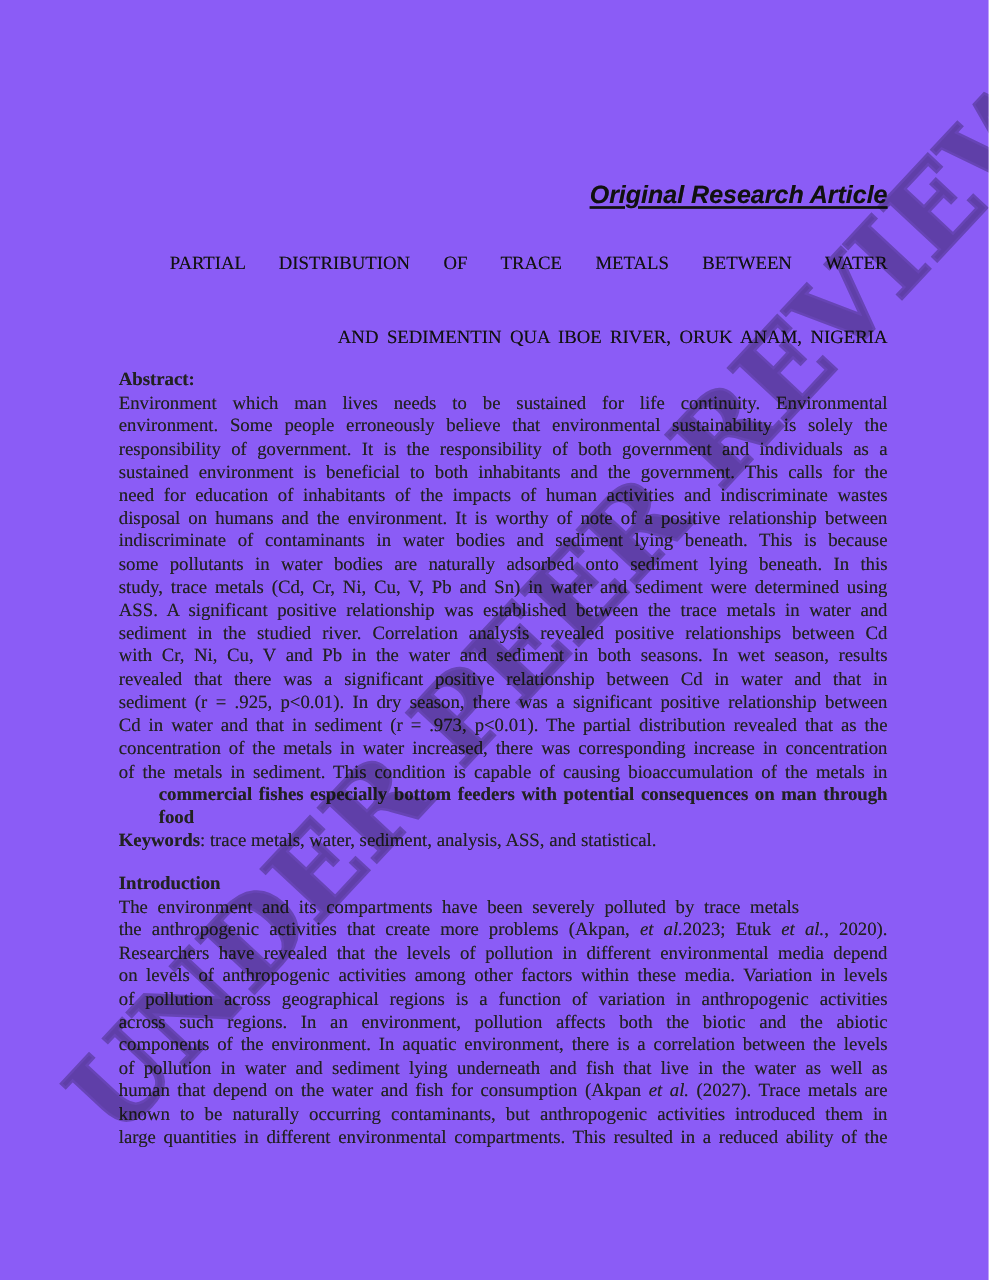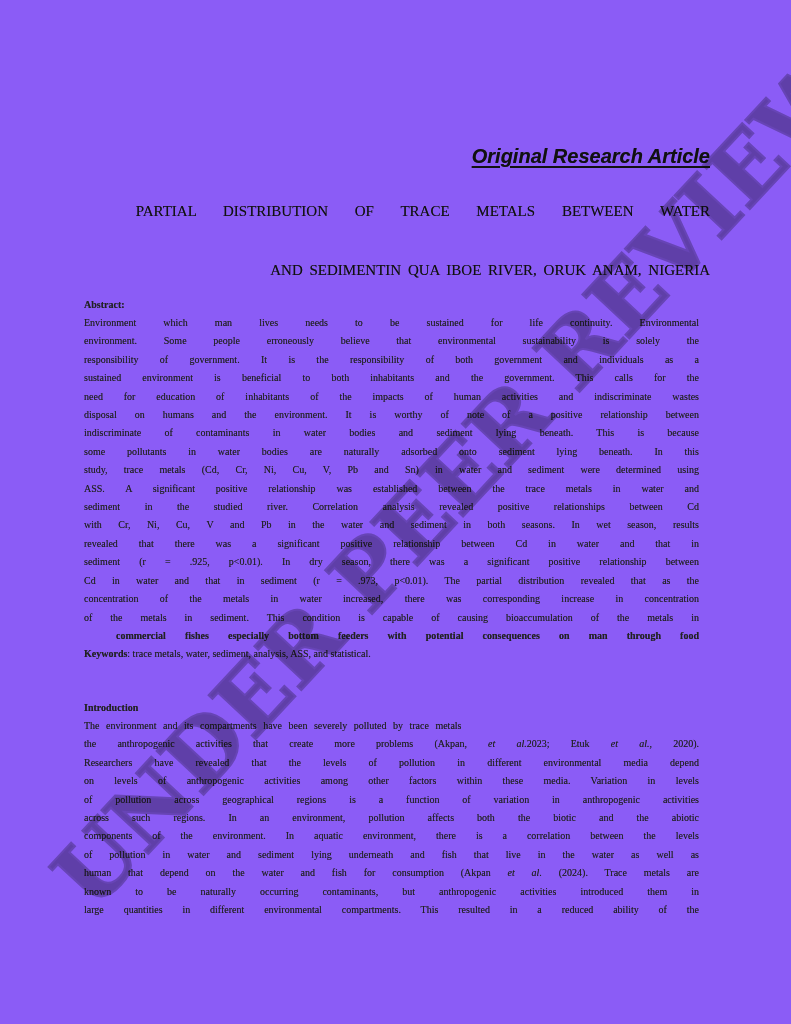--- a/index.html
+++ b/index.html
@@ -30,21 +30,21 @@
   }
   .header span { text-decoration:underline; text-decoration-thickness:2px; text-underline-offset:3px; }
   
   .title {
     position:absolute; left:95px; top:200px; width:615px;
     font-weight:normal; font-size:15px; line-height:23px; color:#111;text-align:right;
   }
   .title-l1 { white-space:nowrap; word-spacing:23px; }
   .title-l2 { margin-left:132px; white-space:nowrap; word-spacing:3px;margin-top:36px; }
   
-  .section { position:absolute; left:84px; width:615px; font-size:10px; line-height:18.4px; }
+  .section { position:absolute; left:95px; width:615px; font-size:15px; line-height:18.4px; }
   .abstract { top:295px; }
   .introduction { top:698px; }
   .sec-heading { font-weight:bold; line-height:19px; }
   .jline { text-align:justify; text-align-last:justify; }
   .lline { text-align:left; }
   .indent { padding-left:32px;font-weight:bold; }
   .first-line { word-spacing:4px; white-space:nowrap; }
   .it { font-style:italic; }
   b { font-weight:bold; }
   .ink { text-shadow:0 0 0.5px rgba(34,34,34,0.6); }
@@ -87,20 +87,20 @@
   <div class="section introduction">
     <div class="sec-heading">Introduction</div>
     <div class="lline first-line">The environment and its compartments have been severely polluted by trace metals</div>
     <div class="jline"><span>the anthropogenic activities that create more problems (Akpan, </span><span class="it">et al.</span><span>2023; Etuk </span><span class="it">et al.</span><span>, 2020).</span></div>
     <div class="jline">Researchers have revealed that the levels of pollution in different environmental media depend</div>
     <div class="jline">on levels of anthropogenic activities among other factors within these media. Variation in levels</div>
     <div class="jline">of pollution across geographical regions is a function of variation in anthropogenic activities</div>
     <div class="jline">across such regions. In an environment, pollution affects both the biotic and the abiotic</div>
     <div class="jline">components of the environment. In aquatic environment, there is a correlation between the levels</div>
     <div class="jline">of pollution in water and sediment lying underneath and fish that live in the water as well as</div>
-    <div class="jline"><span>human that depend on the water and fish for consumption (Akpan </span><span class="it">et al.</span><span> (2024). Trace metals are</span></div>
+    <div class="jline"><span>human that depend on the water and fish for consumption (Akpan </span><span class="it">et al.</span><span> (2027). Trace metals are</span></div>
     <div class="jline">known to be naturally occurring contaminants, but anthropogenic activities introduced them in</div>
     <div class="jline">large quantities in different environmental compartments. This resulted in a reduced ability of the</div>
   </div>
 
   <div class="watermark">UNDER PEER REVIEW</div>
 
 </div>
 
 </body></html>

